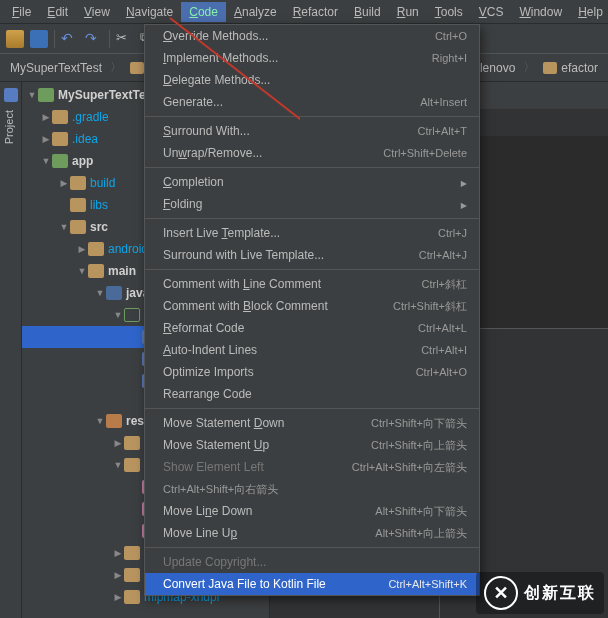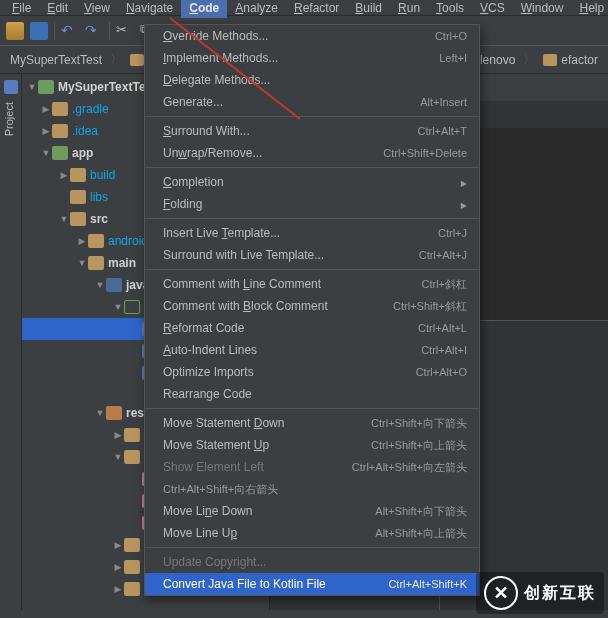--- a/index.html
+++ b/index.html
@@ -1,21 +1,21 @@
 <!DOCTYPE html>
 <html><head>
 <meta charset="utf-8">
 <style>
 * { margin: 0; padding: 0; box-sizing: border-box; font-family: "Segoe UI", Tahoma, sans-serif; font-size: 12px; }
 body { background: #3c3f41; color: #bbbbbb; width: 608px; height: 618px; overflow: hidden; position: relative; }
 
 
-.menubar { background: #3c3f41; display: flex; align-items: center; height: 16px; padding: 4px 4px; border-bottom: 1px solid #2b2b2b; }
+.menubar { background: #3c3f41; display: flex; align-items: center; height: 24px; padding: 4px 4px; border-bottom: 1px solid #2b2b2b; }
 .menubar .item { padding: 3px 8px; cursor: pointer; }
-.menubar .item.open { background: #4b6eaf; color: #e5e5e5; font-weight: bold; }
+.menubar .item.open { background: #4b6eaf; color: #86efac; }
 .menubar .item u { text-decoration: underline; }
 
 
 .toolbar { background: #3c3f41; height: 30px; display: flex; align-items: center; gap: 6px; padding: 0 6px; border-bottom: 1px solid #515658; }
 .toolbar .tbtn { width: 18px; height: 18px; display: inline-block; }
 .toolbar .sep { width: 1px; height: 18px; background: #555; }
 .ic-open { background: linear-gradient(#cfa14a,#a87b2e); border-radius: 2px; }
 .ic-save { background: #3b6fb6; border-radius: 2px; }
 .ic-undo { color: #6a8fd8; font-size: 14px; }
 .ic-redo { color: #6a8fd8; font-size: 14px; }
@@ -287,21 +287,21 @@
   </div>
 </div>
 
 <div class="menu" id="codemenu">
     <div class="mi">
       <span class="lab"><u>O</u>verride Methods...</span>
       <span class="sc">Ctrl+O</span>
     </div>
     <div class="mi">
       <span class="lab"><u>I</u>mplement Methods...</span>
-      <span class="sc">Left+I</span>
+      <span class="sc">Right+I</span>
     </div>
     <div class="mi">
       <span class="lab"><u>D</u>elegate Methods...</span>
       <span class="sc"></span>
     </div>
     <div class="mi">
       <span class="lab">Generate...</span>
       <span class="sc">Alt+Insert</span>
     </div>
     <div class="msep"></div>

